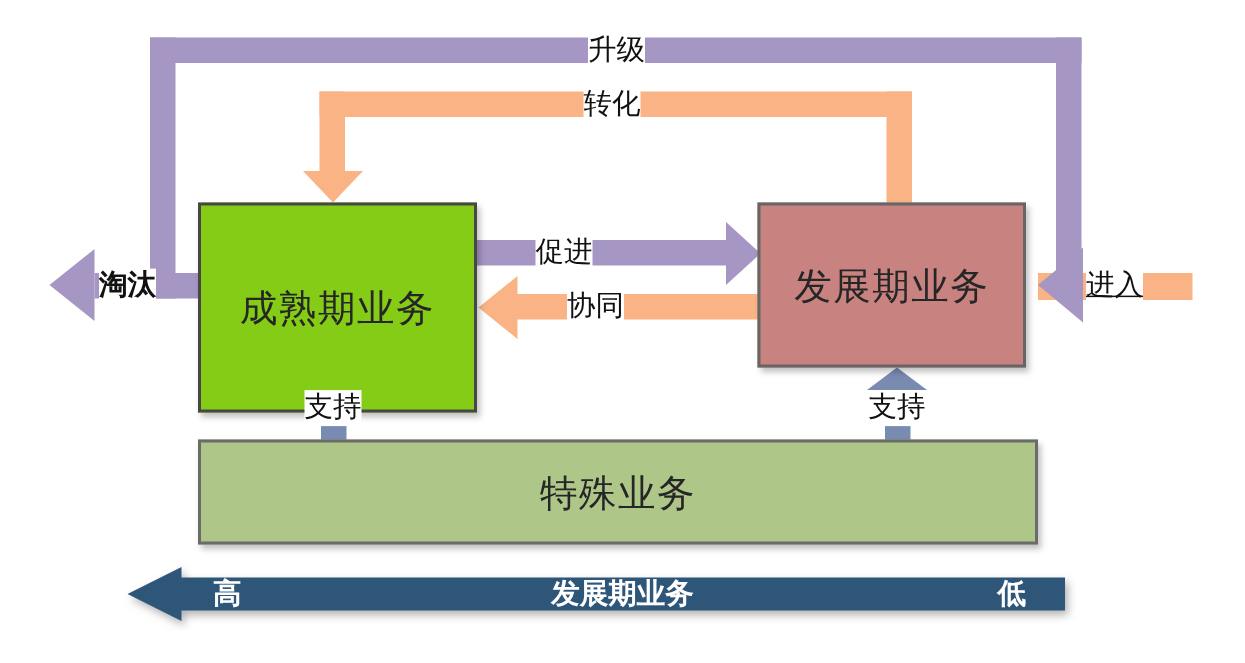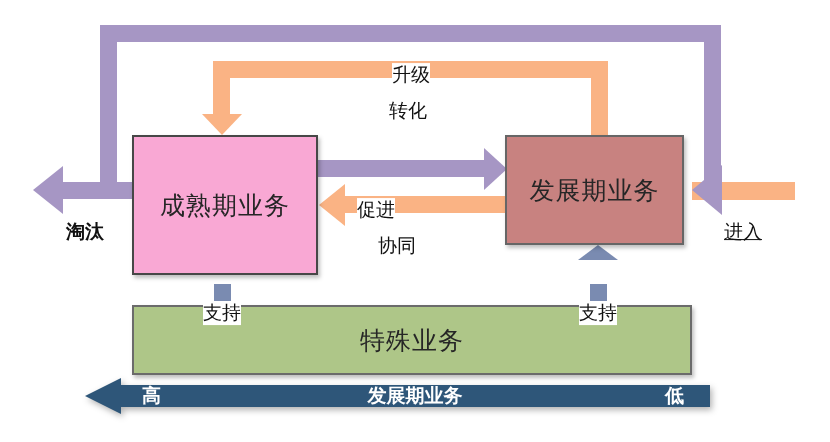--- a/index.html
+++ b/index.html
@@ -18,26 +18,26 @@
   .head-left-purple-big{left:692px;top:165px;border-right:30px solid #A696C4;border-top:25px solid transparent;border-bottom:25px solid transparent;z-index:2;}
   .head-left-purple-elim{left:33px;top:166px;border-right:30px solid #A696C4;border-top:24px solid transparent;border-bottom:24px solid transparent;}
   .head-right-purple{left:484px;top:148px;border-left:23px solid #A696C4;border-top:21px solid transparent;border-bottom:21px solid transparent;}
   .head-left-orange{left:319px;top:184px;border-right:26px solid #FAB384;border-top:21px solid transparent;border-bottom:21px solid transparent;}
   .head-down-orange{left:202px;top:114px;border-top:21px solid #FAB384;border-left:20px solid transparent;border-right:20px solid transparent;}
   .head-up-slate{top:245px;border-bottom:15px solid #7A8BB1;border-left:20px solid transparent;border-right:20px solid transparent;}
 
   
   .box{position:absolute;display:flex;align-items:center;justify-content:center;box-sizing:border-box;z-index:3;box-shadow:2px 3px 4px rgba(0,0,0,0.25);}
   .box-label{font-size:25px;color:#262626;letter-spacing:1px;}
-  .box-mature{left:132px;top:135px;width:186px;height:140px;background:#f9a8d4;border:2px solid #474747;}
+  .box-mature{left:132px;top:135px;width:186px;height:140px;background:#84cc16;border:2px solid #474747;}
   .box-developing{left:505px;top:135px;width:179px;height:110px;background:#C88280;border:2px solid #666666;}
-  .box-special{left:132px;top:305px;width:560px;height:70px;background:#AEC688;border:2px solid #6B6B6B;}
+  .box-special{left:132px;top:293px;width:560px;height:70px;background:#AEC688;border:2px solid #6B6B6B;}
 
   
-  .lbl{position:absolute;transform:translate(-50%,-50%);background:#ffffff;padding:1px 0;font-size:19px;color:#111111;white-space:nowrap;z-index:4;line-height:1.15;margin-top:41px;}
+  .lbl{position:absolute;transform:translate(-50%,-50%);background:#ffffff;padding:1px 0;font-size:19px;color:#111111;white-space:nowrap;z-index:4;line-height:1.15;}
 
   
   .axis-wrap{position:absolute;left:0;top:0;width:830px;height:442px;filter:drop-shadow(2px 3px 3px rgba(0,0,0,0.3));pointer-events:none;}
   .axis-body{position:absolute;left:120px;top:385px;width:590px;height:22px;background:#2E5679;}
   .axis-head{position:absolute;left:85px;top:378px;width:0;height:0;border-right:36px solid #2E5679;border-top:18px solid transparent;border-bottom:18px solid transparent;}
   .axis-text{position:absolute;top:50%;transform:translateY(-50%);color:#ffffff;font-size:19px;font-weight:bold;white-space:nowrap;}
   .axis-high{left:22px;}
   .axis-mid{left:50%;transform:translate(-50%,-50%);}
   .axis-low{right:26px;}
 

